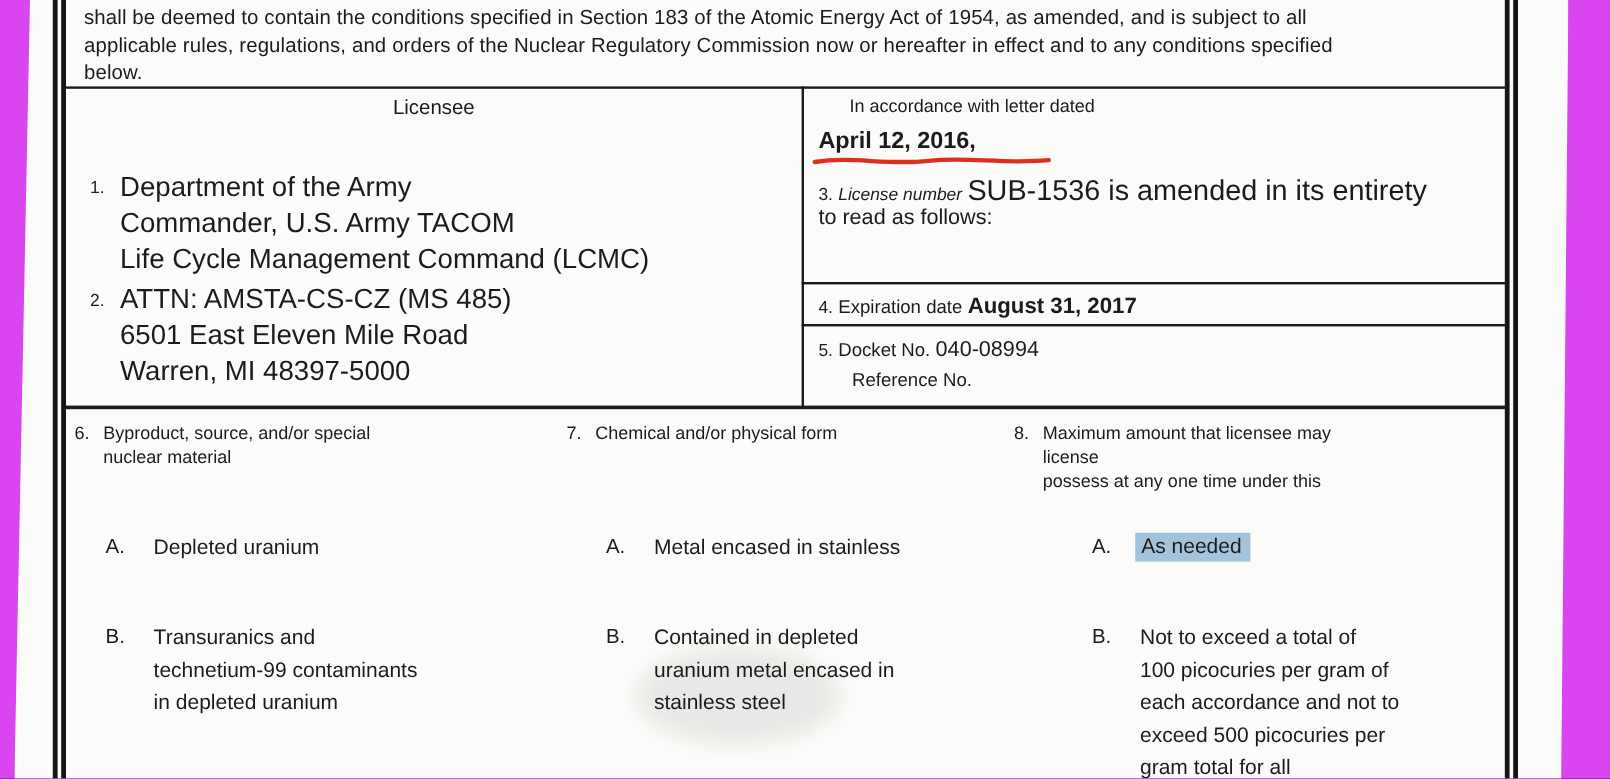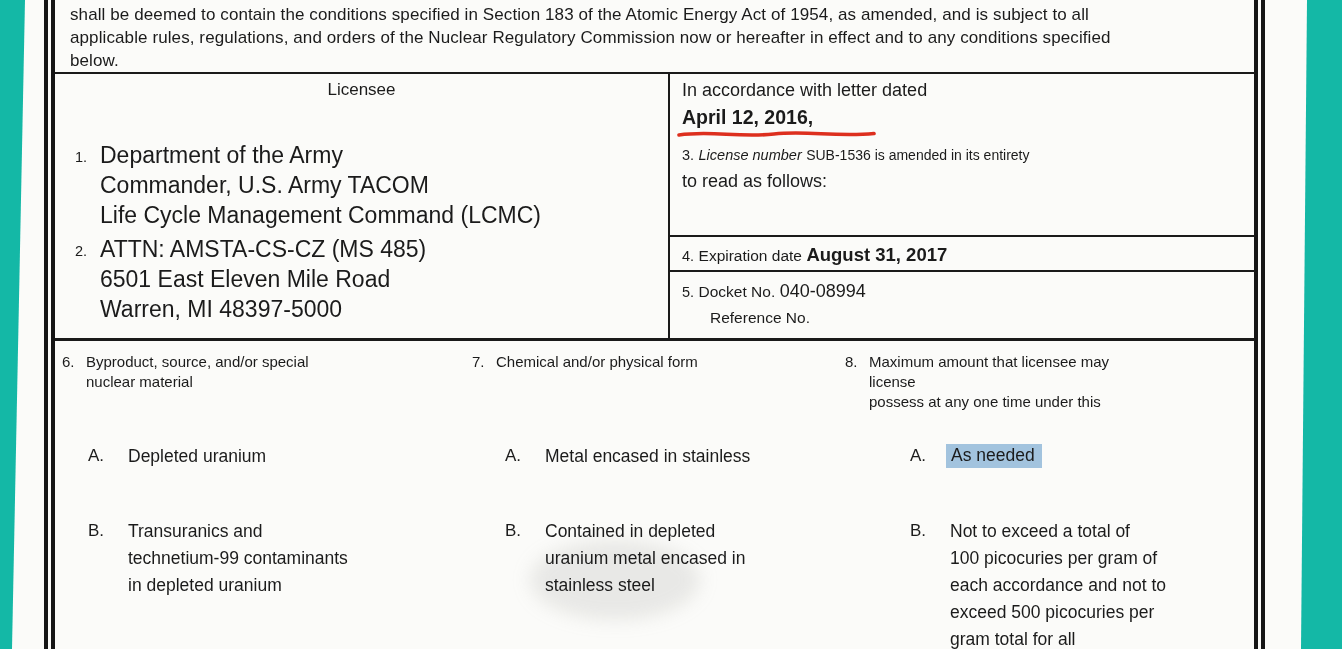--- a/index.html
+++ b/index.html
@@ -1,18 +1,18 @@
 <!DOCTYPE html>
 <html><head>
 <meta charset="utf-8">
 <style>
   html,body{margin:0;padding:0;background:#11161a;}
   .stage{
     position:relative;width:1342px;height:649px;overflow:hidden;
-    background:#14b8a6;
+    background:#d946ef;
     font-family:"Liberation Sans", sans-serif;
     color:#1b1b1b;
   }
   .page{
     position:absolute;inset:0;background:#fbfbf9;
     clip-path:polygon(25px 0px,1307px 0px,1301px 649px,12px 649px);
   }
   .abs{position:absolute;}
   .frame{position:absolute;top:0;bottom:0;width:0;border-left:11px double #151515;}
   .frame-left{left:44px;}
@@ -64,30 +64,30 @@
       <div>Life Cycle Management Command (LCMC)</div>
     </div>
 
     <div class="abs num-sm" style="left:75px;top:243px;">2.</div>
     <div class="abs body-txt" style="left:100px;top:234px;">
       <div>ATTN:  AMSTA-CS-CZ (MS 485)</div>
       <div>6501 East Eleven Mile Road</div>
       <div>Warren, MI  48397-5000</div>
     </div>
 
-    <div class="abs" style="left:682px;top:80px;font-size:18px;white-space:nowrap;">In accordance with letter dated</div>
+    <div class="abs" style="left:708px;top:80px;font-size:15px;white-space:nowrap;">In accordance with letter dated</div>
     <div class="abs bold" style="left:682px;top:106px;font-size:19.5px;white-space:nowrap;">April 12, 2016,</div>
     <svg class="abs" style="left:676px;top:127px;" width="205" height="14" viewBox="0 0 205 14">
       <path d="M3,8 C 35,3 62,11 98,7 C 130,3.5 160,10 198,6.5" fill="none" stroke="#dd2f1e" stroke-width="3.6" stroke-linecap="round"></path>
     </svg>
 
     <div class="abs" style="left:682px;top:146px;white-space:nowrap;">
       <span class="num-sm">3.</span>
       <span class="lbl-sm" style="font-size:14.5px;font-style:italic;">License number</span>
-      <span style="font-size:14px;">SUB-1536 is amended in its entirety</span>
+      <span style="font-size:24px;">SUB-1536 is amended in its entirety</span>
     </div>
     <div class="abs" style="left:682px;top:171px;font-size:18px;white-space:nowrap;">to read as follows:</div>
 
     <div class="abs" style="left:682px;top:244px;white-space:nowrap;">
       <span class="num-sm">4.</span>
       <span class="lbl-sm">Expiration date</span>
       <span class="bold" style="font-size:18.5px;">August 31, 2017</span>
     </div>
 
     <div class="abs" style="left:682px;top:281px;white-space:nowrap;">

